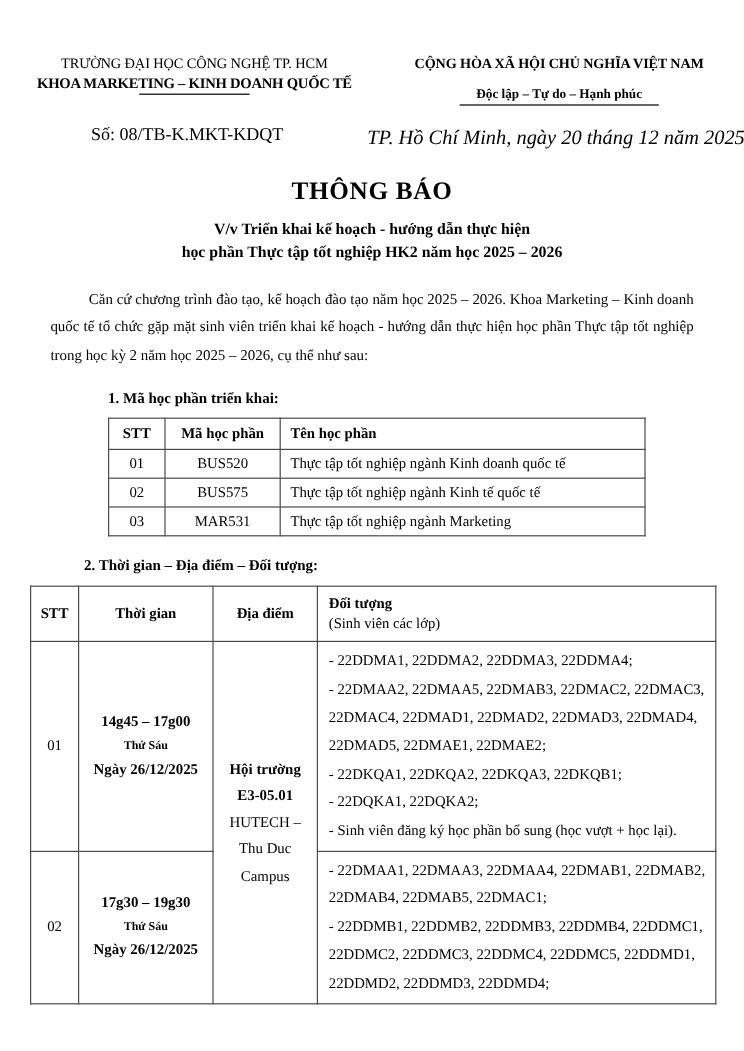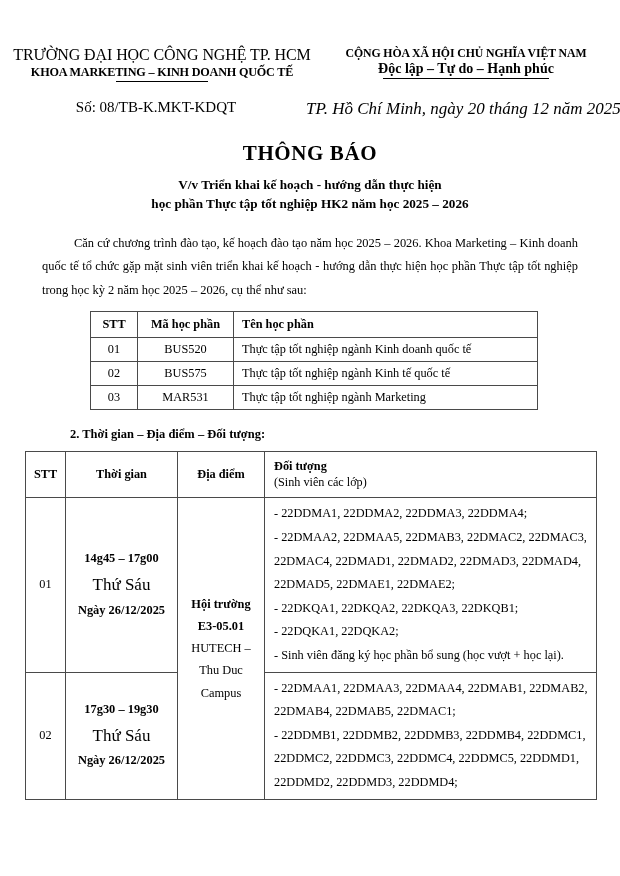--- a/index.html
+++ b/index.html
@@ -33,42 +33,42 @@
   .lh-left {
     width: 300px;
     text-align: center;
     padding-left: 12px;
   }
   .lh-right {
     width: 308px;
     text-align: center;
   }
   .lh-line1 {
-    font-size: 16px;
+    font-size: 12px;
     letter-spacing: -0.1px;
     white-space: nowrap;
   }
   .lh-line1-bold {
     font-size: 11.8px;
     font-weight: bold;
     letter-spacing: -0.1px;
     white-space: nowrap;
   }
   .lh-line2 {
     font-size: 12.2px;
     font-weight: bold;
     letter-spacing: -0.2px;
     white-space: nowrap;
     margin-top: 1px;
   }
   .lh-line2-sub {
-    font-size: 14px;
-    font-weight: bold;
-    white-space: nowrap;
-    margin-top: 0;
+    font-size: 11px;
+    font-weight: bold;
+    white-space: nowrap;
+    margin-top: 12px;
     display: inline-block;
   }
   .rule-short {
     height: 1.3px;
     background: #000;
     width: 92px;
     margin: 1px auto 0 auto;
   }
   .rule-mid {
     height: 1.3px;
@@ -188,21 +188,21 @@
   .t2 .c2-stt { width: 33px; text-align: center; }
   .t2 .c2-time { width: 105px; text-align: center; }
   .t2 .c2-place { width: 80px; text-align: center; }
   .t2 .c2-target { text-align: left; padding-left: 9px; padding-right: 6px; }
 
   .th-target-main { font-weight: bold; font-size: 12.3px; }
   .th-target-sub { font-weight: normal; font-size: 12.2px; margin-top: 1px; }
 
   .time-cell { line-height: 1.75; }
   .time-strong { font-weight: bold; font-size: 12.4px; white-space: nowrap; }
-  .time-plain  { font-weight: normal; font-size: 17px; }
+  .time-plain  { font-weight: bold; font-size: 10px; }
 
   .place-cell { line-height: 1.78; }
   .place-strong { font-weight: bold; font-size: 12.4px; }
   .place-plain { font-weight: normal; font-size: 12.4px; }
 
   .target-cell { line-height: 1.92; }
   .target-cell .tline { white-space: normal; }
   .row1-target { padding-top: 5px; padding-bottom: 5px; }
   .row2-target { padding-top: 5px; padding-bottom: 6px; }
   .row2-time   { vertical-align: top; padding-top: 16px; }
@@ -235,20 +235,21 @@
   <div class="title-block">
     <div class="title-main">THÔNG BÁO</div>
     <div class="title-sub">
       <div>V/v Triển khai kế hoạch - hướng dẫn thực hiện</div>
       <div>học phần Thực tập tốt nghiệp HK2 năm học 2025 – 2026</div>
     </div>
   </div>
 
   <div class="body-para">Căn cứ chương trình đào tạo, kế hoạch đào tạo năm học 2025 – 2026. Khoa Marketing – Kinh doanh quốc tế tổ chức gặp mặt sinh viên triển khai kế hoạch - hướng dẫn thực hiện học phần Thực tập tốt nghiệp trong học kỳ 2 năm học 2025 – 2026, cụ thể như sau:</div>
 
+  <div class="section-heading">1. Mã học phần triển khai:</div>
 
   <div class="tbl1-wrap">
     <table class="t1">
       <thead>
         <tr>
           <th class="c-stt">STT</th>
           <th class="c-code">Mã học phần</th>
           <th class="c-name">Tên học phần</th>
         </tr>
       </thead>

